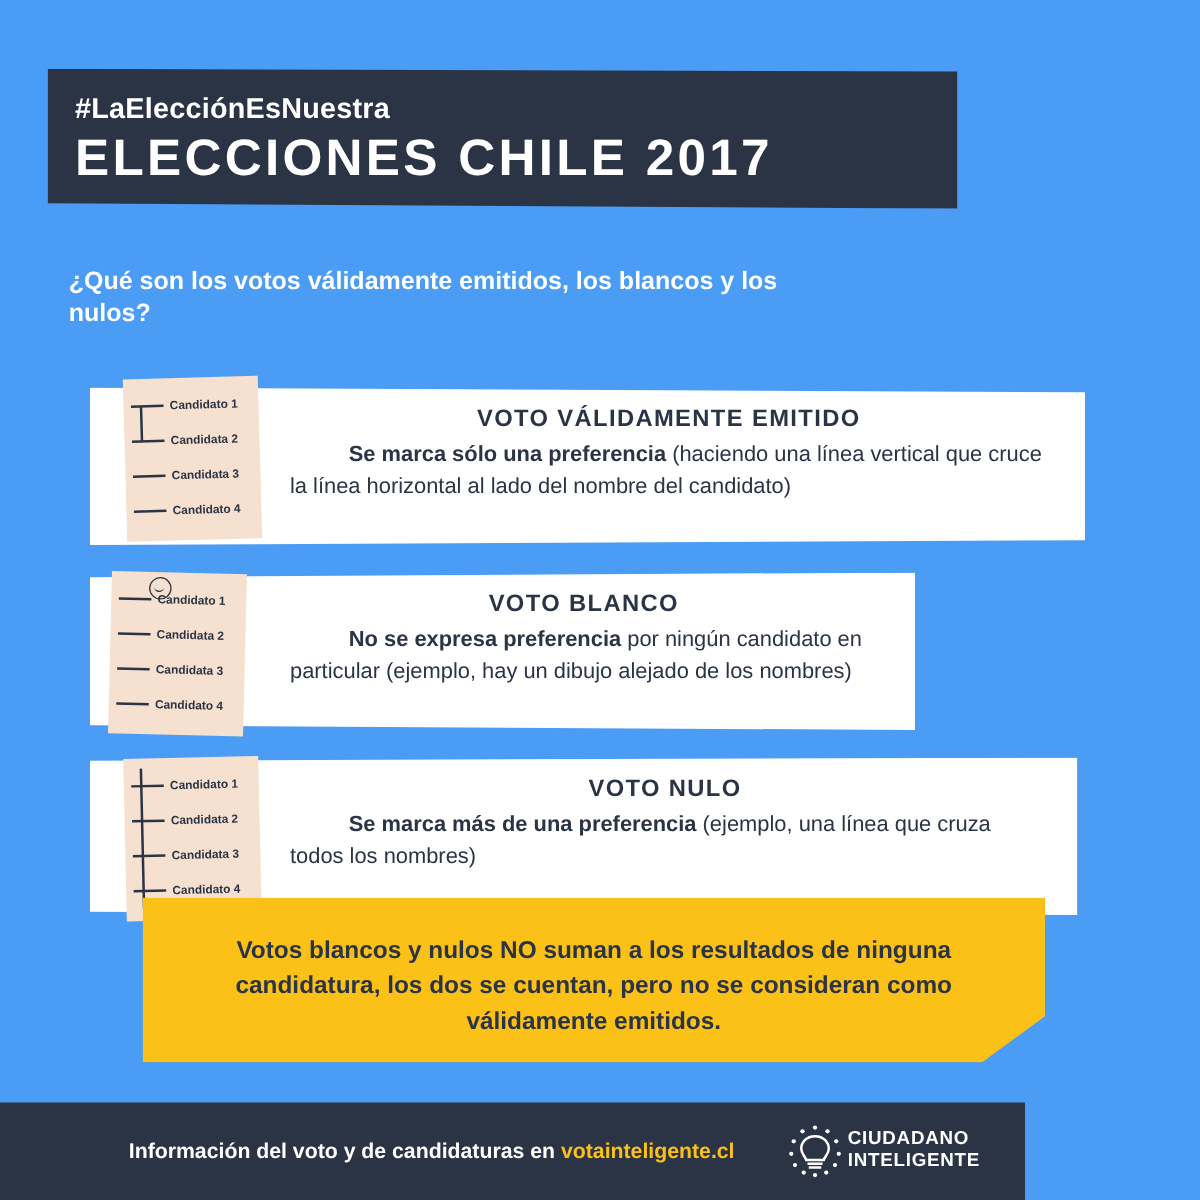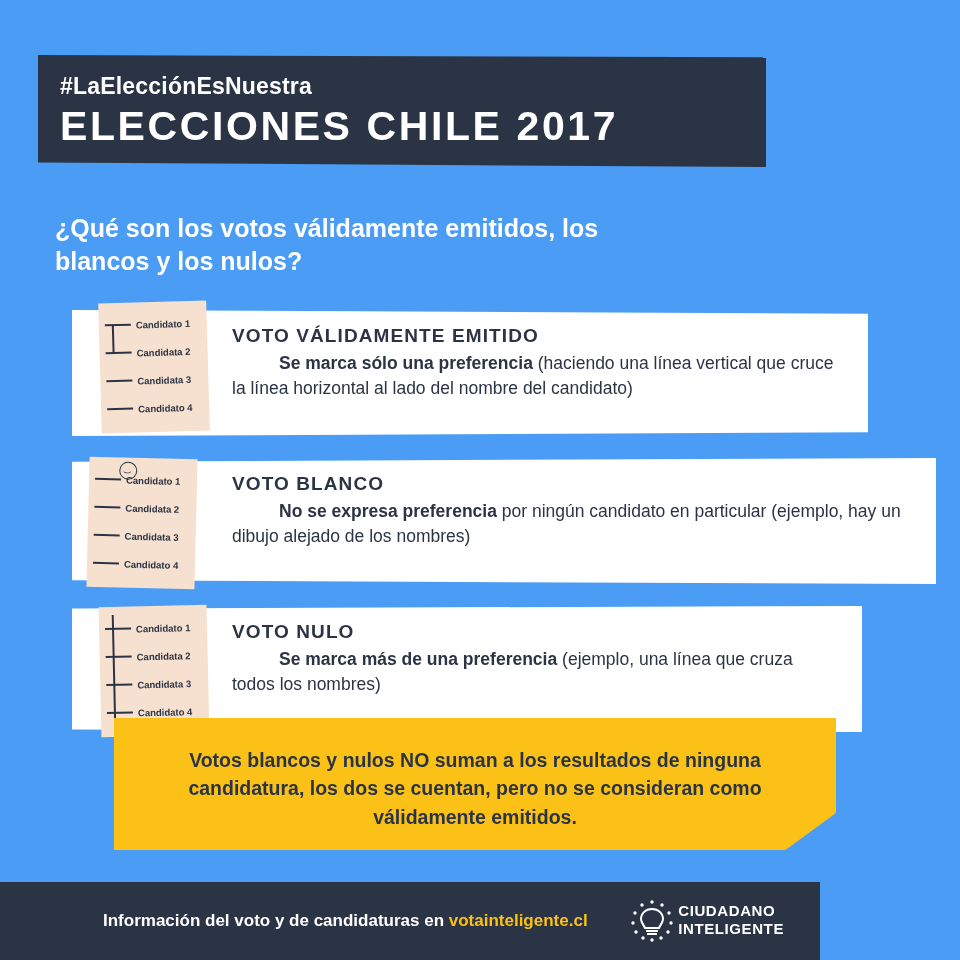--- a/index.html
+++ b/index.html
@@ -47,21 +47,21 @@
     margin: 3px 0 13px 0;
   }
 
   
   .question {
     position: absolute;
     left: 55px;
     top: 212px;
     width: 620px;
     color: #ffffff;
-    font-size: 25px;
+    font-size: 20px;
     font-weight: bold;
     line-height: 1.32;
   }
 
   
   .rows {
     position: absolute;
     left: 0;
     top: 300px;
     width: 960px;
@@ -74,21 +74,21 @@
   .row-panel {
     position: absolute;
     background: #ffffff;
     left: 72px;
     top: 10px;
     height: 126px;
     box-sizing: border-box;
     padding: 15px 30px 10px 160px;
   }
   .row1 .row-panel { width: 796px; clip-path: polygon(0 0, 100% 3%, 100% 97%, 0 100%); }
-  .row2 .row-panel { width: 864px; clip-path: polygon(0 3%, 100% 0, 100% 100%, 0 97%); }
+  .row2 .row-panel { width: 660px; clip-path: polygon(0 3%, 100% 0, 100% 100%, 0 97%); }
   .row3 .row-panel { width: 790px; clip-path: polygon(0 2%, 100% 0, 100% 100%, 0 98%); }
 
   .ballot {
     position: absolute;
     left: 100px;
     top: 0px;
     width: 108px;
     height: 130px;
     background: #f6e0cf;
     box-sizing: border-box;
@@ -154,20 +154,21 @@
     border-bottom: 1.6px solid #2b3445;
     border-radius: 0 0 8px 8px;
   }
 
   .row-title {
     color: #2b3445;
     font-size: 19px;
     font-weight: bold;
     letter-spacing: 1.1px;
     margin: 0 0 4px 0;
+    text-align: center;
   }
   .row-body {
     color: #2b3445;
     font-size: 17.5px;
     line-height: 1.42;
   }
   .row-body b { font-weight: bold; margin-left: 47px; }
 
   
   .callout {

